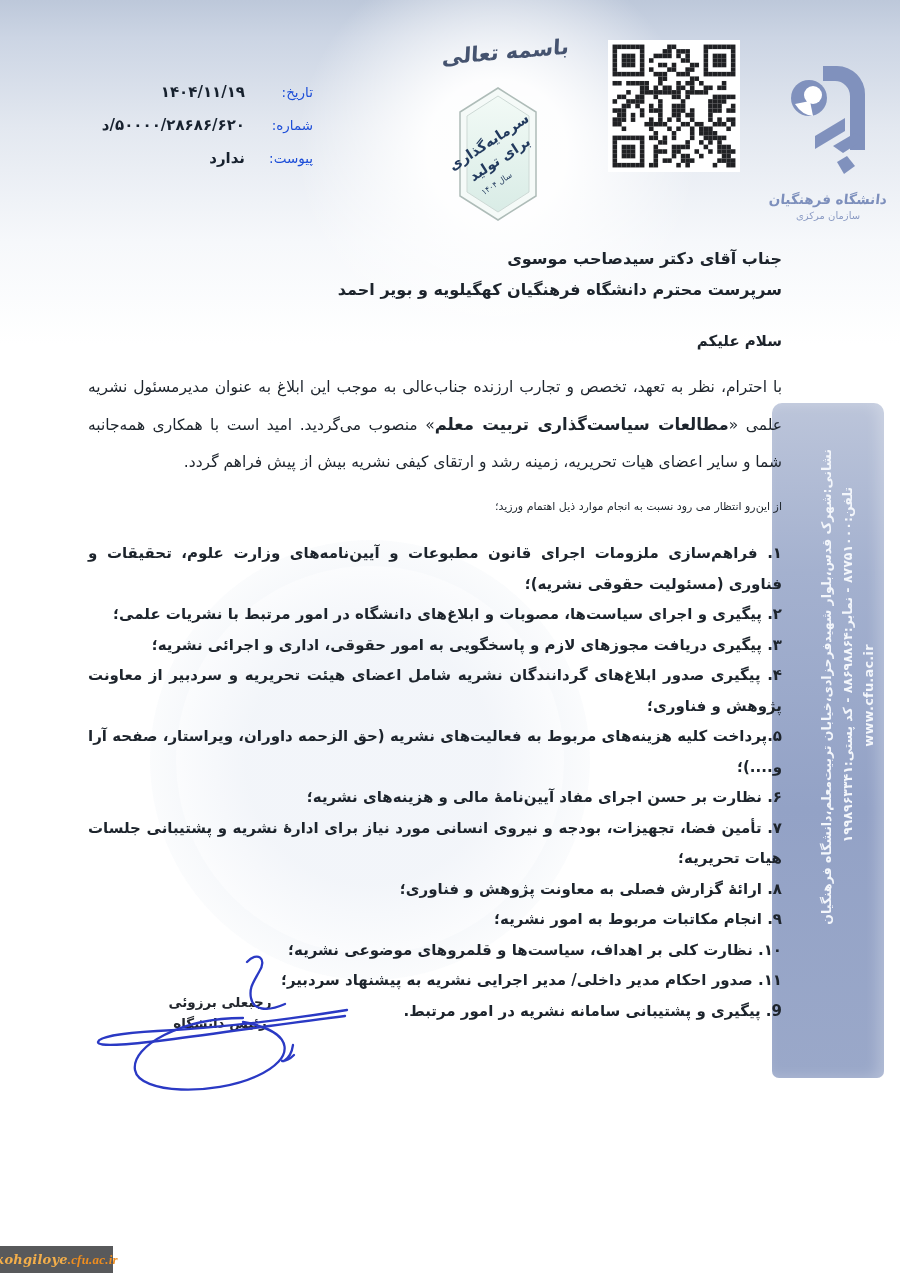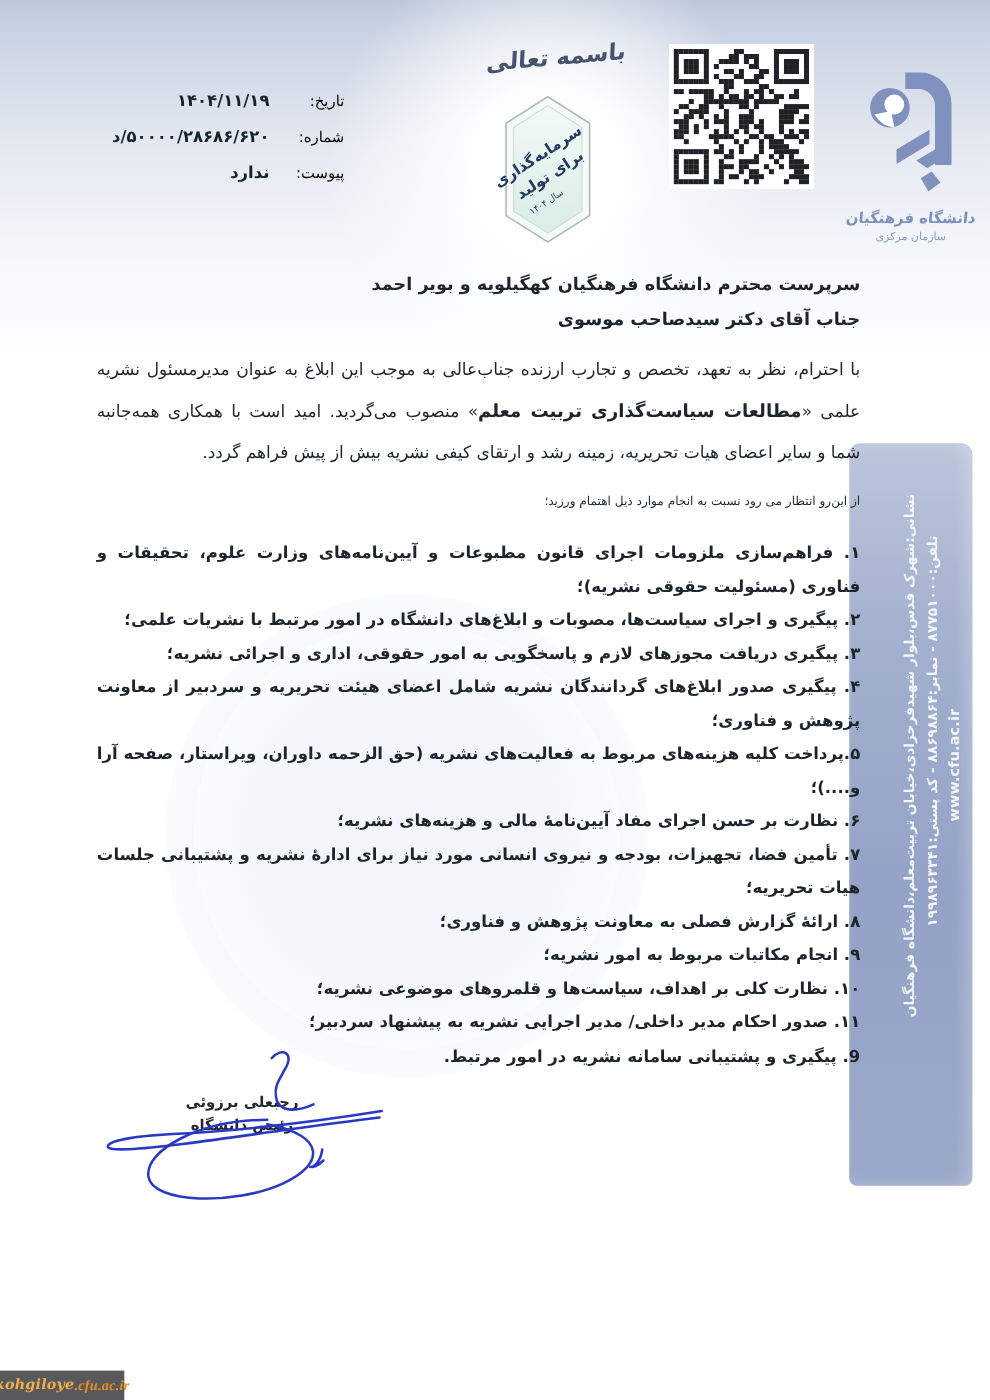--- a/index.html
+++ b/index.html
@@ -9,21 +9,21 @@
     background:
       radial-gradient(circle at 497px 150px, rgba(255,255,255,.95) 0 70px, rgba(255,255,255,0) 200px),
       linear-gradient(180deg,#bdc8da 0%,#ccd5e4 3%,#e3e8f0 10%,#f6f8fb 19%,#ffffff 27%);
   }
   .watermark{position:absolute;left:150px;top:540px;width:440px;height:440px;border-radius:50%;
     background:radial-gradient(circle, rgba(140,165,205,.11) 0 40%, rgba(140,165,205,.05) 58%, rgba(140,165,205,0) 72%);
     box-shadow:inset 0 0 0 26px rgba(150,170,210,.04);}
   
   .meta{position:absolute;left:78px;top:48px;width:235px;direction:rtl;}
   .meta-row{display:flex;align-items:baseline;gap:16px;height:33px;}
-  .meta-label{color:#000000;font-size:13.5px;min-width:52px;margin-top:36px;}
+  .meta-label{color:#1d4ed8;font-size:13.5px;min-width:52px;margin-top:36px;}
   .meta-value{color:#17212e;font-size:15px;font-weight:600;letter-spacing:.3px;}
   
   .besmele{position:absolute;left:418px;top:40px;width:175px;text-align:center;
     font-weight:700;font-size:21px;color:#45536f;transform:rotate(-5deg) skewX(-8deg);letter-spacing:-.5px;}
   .emblem{position:absolute;left:438px;top:84px;}
   .emblem text{font-family:"DejaVu Sans",sans-serif;}
   
   .qr{position:absolute;left:608px;top:40px;}
   
   .logo{position:absolute;left:768px;top:50px;width:120px;text-align:center;color:#7d8fbc;}
@@ -467,22 +467,23 @@
 
 <div class="side-band">
   <div class="band-rotor">
     <div class="band-line band-address">نشانی:شهرک قدس،بلوار شهیدفرحزادی،خیابان تربیت‌معلم،دانشگاه فرهنگیان</div>
     <div class="band-line band-phone">تلفن:۸۷۷۵۱۰۰۰ - نمابر:۸۸۶۹۸۸۶۴ - کد پستی:۱۹۹۸۹۶۳۳۴۱</div>
     <div class="band-line band-www">www.cfu.ac.ir</div>
   </div>
 </div>
 
 <div class="letter">
+  <div class="recipient-line">جناب آقای دکتر سیدصاحب موسوی</div>
   <div class="recipient-line">سرپرست محترم دانشگاه فرهنگیان کهگیلویه و بویر احمد</div>
-  <div class="recipient-line">جناب آقای دکتر سیدصاحب موسوی</div>
+  <div class="salutation">سلام علیکم</div>
   <div class="para"><span>با احترام، نظر به تعهد، تخصص و تجارب ارزنده جناب‌عالی به موجب این ابلاغ به عنوان مدیرمسئول نشریه علمی «</span><span class="journal">مطالعات سیاست‌گذاری تربیت معلم</span><span>» منصوب می‌گردید. امید است با همکاری همه‌جانبه شما و سایر اعضای هیات تحریریه، زمینه رشد و ارتقای کیفی نشریه بیش از پیش فراهم گردد.</span></div>
   <div class="expect">از این‌رو انتظار می رود نسبت به انجام موارد ذیل اهتمام ورزید؛</div>
   <div class="duties">
     <div class="duty">۱. فراهم‌سازی ملزومات اجرای قانون مطبوعات و آیین‌نامه‌های وزارت علوم، تحقیقات و فناوری (مسئولیت حقوقی نشریه)؛</div>
     <div class="duty">۲. پیگیری و اجرای سیاست‌ها، مصوبات و ابلاغ‌های دانشگاه در امور مرتبط با نشریات علمی؛</div>
     <div class="duty">۳. پیگیری دریافت مجوزهای لازم و پاسخگویی به امور حقوقی، اداری و اجرائی نشریه؛</div>
     <div class="duty">۴. پیگیری صدور ابلاغ‌های گردانندگان نشریه شامل اعضای هیئت تحریریه و سردبیر از معاونت پژوهش و فناوری؛</div>
     <div class="duty">۵.پرداخت کلیه هزینه‌های مربوط به فعالیت‌های نشریه (حق الزحمه داوران، ویراستار، صفحه آرا و....)؛</div>
     <div class="duty">۶. نظارت بر حسن اجرای مفاد آیین‌نامهٔ مالی و هزینه‌های نشریه؛</div>
     <div class="duty">۷. تأمین فضا، تجهیزات، بودجه و نیروی انسانی مورد نیاز برای ادارهٔ نشریه و پشتیبانی جلسات هیات تحریریه؛</div>

